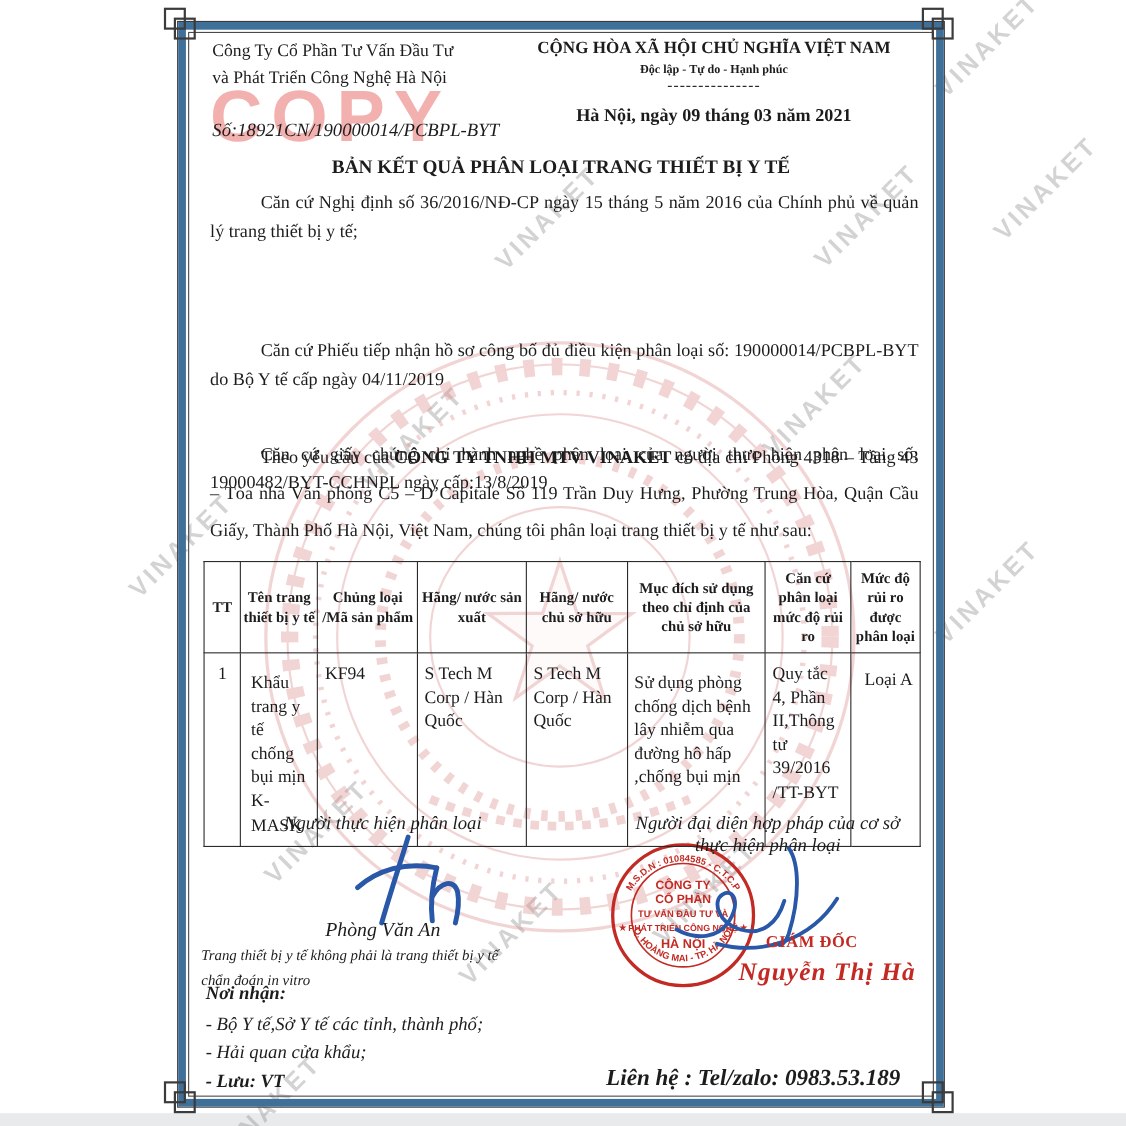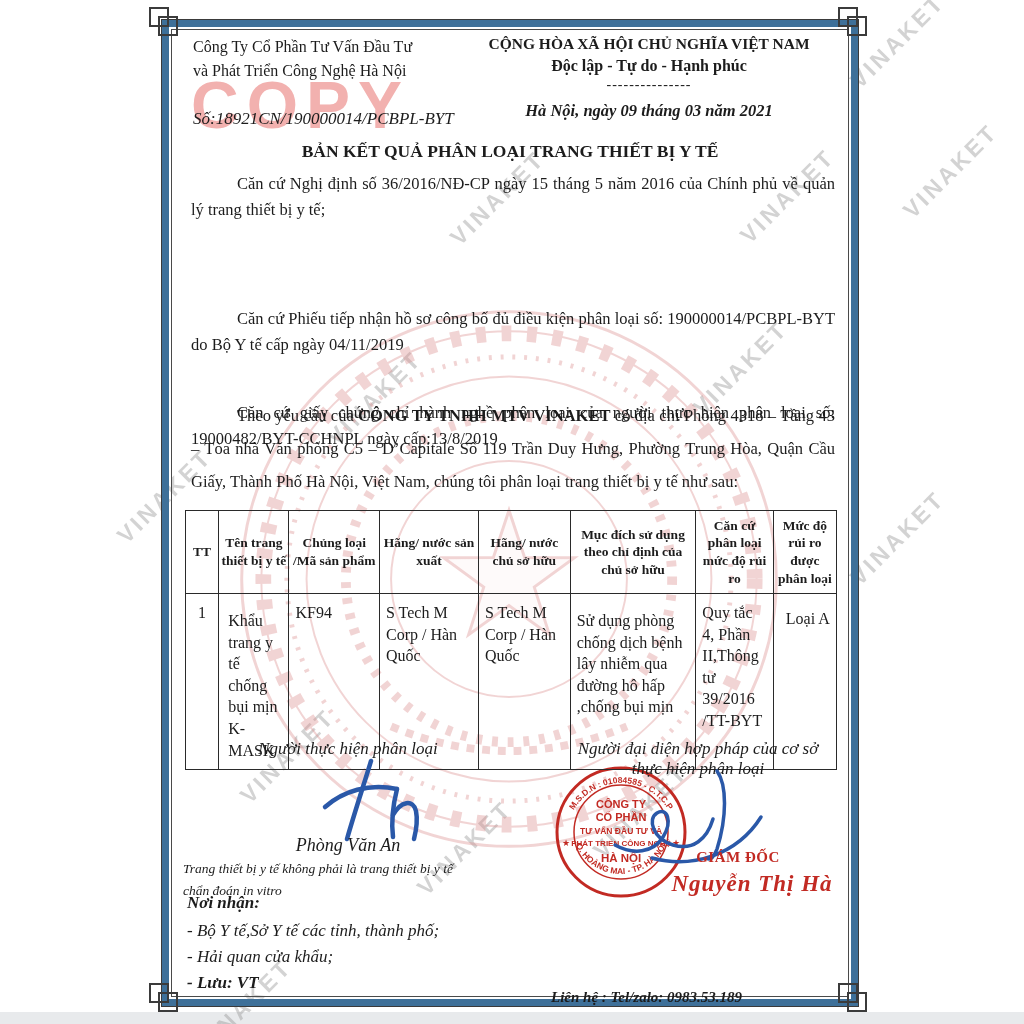--- a/index.html
+++ b/index.html
@@ -26,23 +26,23 @@
   .content { position:absolute; inset:11px;padding-left:12px; }
   
   .corner { position:absolute; width:34px; height:34px; z-index:4; }
   .corner .sq1, .corner .sq2 { position:absolute; width:20px; height:20px; border:2px solid #3b3b3b; background:transparent; box-sizing:border-box; }
   .corner .sq1 { left:0; top:0; }
   .corner .sq2 { left:9px; top:9px; }
   
   .hdr-left { position:absolute; left:20px; top:4px; width:300px; font-size:16px; line-height:24px; z-index:3; }
   .hdr-right { position:absolute; left:295px; top:4px; width:362px; text-align:center; z-index:3; }
   .nat1 { font-weight:bold; font-size:15.5px; }
-  .nat2 { font-weight:bold; font-size:16px; margin-top:4px; }
+  .nat2 { font-weight:bold; font-size:11px; margin-top:4px; }
   .dashes { font-size:14px; letter-spacing:1px; margin-top:2px; }
-  .date-line { font-style:italic; font-weight:600; font-size:16.5px; margin-top:8px; }
+  .date-line { font-weight:600; font-size:16.5px; margin-top:8px; }
   .doc-no { position:absolute; left:20px; top:78px; font-style:italic; font-size:17px; z-index:3; }
   .copy-wm {
     position:absolute; left:18px; top:36px; z-index:1;
     font-family:"Liberation Sans","DejaVu Sans",sans-serif;
     font-size:66px; font-weight:800; letter-spacing:8px;
     color:#ef9e9c; opacity:.8;
   }
   .doc-title { position:absolute; left:0; top:110px; width:100%; text-align:center; font-weight:bold; font-size:17.5px; z-index:3; }
   
   .para { position:absolute; left:18px; right:12px; text-align:justify; font-size:16.5px; line-height:26px; text-indent:46px; z-index:3; margin:0; }
@@ -63,21 +63,21 @@
   .sig-left-svg { position:absolute; left:140px; top:722px; z-index:3; }
   .sig-name-left { position:absolute; left:30px; top:804px; width:290px; text-align:center; font-style:italic; font-size:18px; z-index:3; }
   .sig-note { position:absolute; left:10px; width:340px; text-align:left; font-style:italic; font-size:13.5px; z-index:3; }
   .stamp-svg { position:absolute; left:373px; top:726px; z-index:2; }
   .sig-right-svg { position:absolute; left:424px; top:726px; z-index:3; }
   .director { position:absolute; left:500px; top:818px; width:130px; text-align:center; font-weight:bold; font-size:15px; color:#c22a23; letter-spacing:.5px; z-index:3; }
   .director-name { position:absolute; left:464px; top:840px; width:230px; text-align:center; font-weight:bold; font-style:italic; font-size:23px; color:#c22a23; letter-spacing:1px; z-index:3; }
   
   .recv-label { position:absolute; left:14px; top:862px; font-style:italic; font-weight:600; font-size:17px; z-index:3; }
   .recv-item { position:absolute; left:14px; font-style:italic; font-size:17px; z-index:3; }
-  .contact { position:absolute; left:378px; top:936px; width:290px; font-style:italic; font-weight:600; font-size:15px; z-index:3;margin-top:22px; }
+  .contact { position:absolute; left:378px; top:936px; width:290px; font-style:italic; font-weight:600; font-size:21px; z-index:3; }
   
   .emblem { position:absolute; left:51px; top:263px; z-index:0; pointer-events:none; }
   
   .scan-shadow { position:absolute; left:0; bottom:0; width:1024px; height:12px; background:rgba(190,195,200,.35); z-index:0; }
 </style>
 </head>
 <body>
 
 <div>
   <span class="wm" style="left:845px; top:75px;">VINAKET</span>

